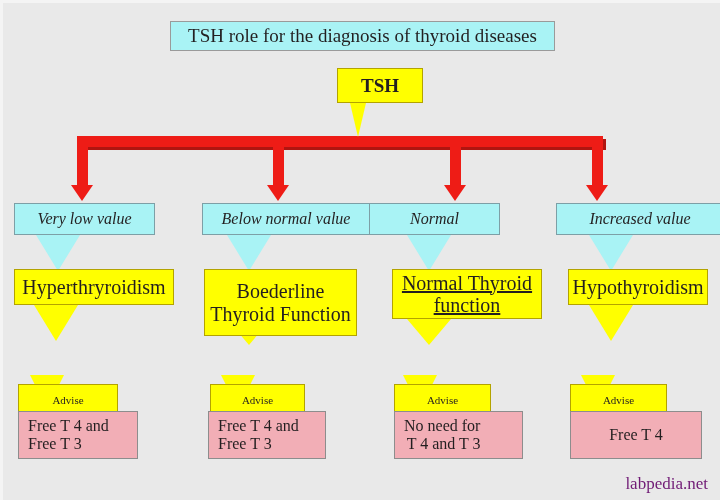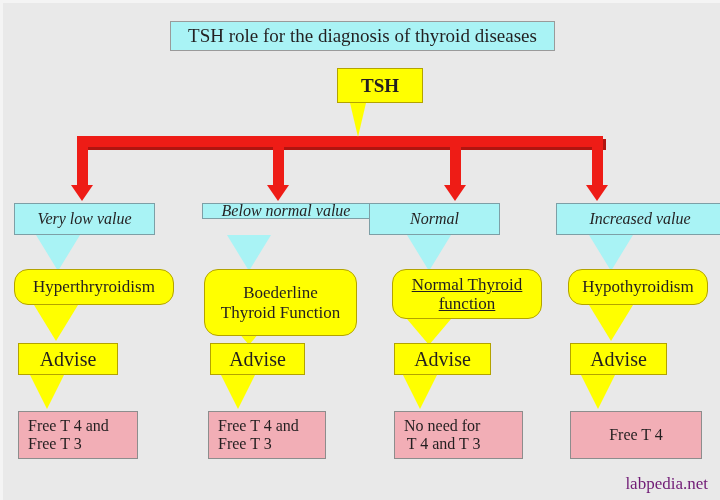--- a/index.html
+++ b/index.html
@@ -70,22 +70,22 @@
     position:absolute;
     right:12px;bottom:6px;
     font-size:17px;
     color:#701a75;
     font-family:"Liberation Serif", serif;
     z-index:5;
   }
 
   .t1{font-size:19px;}
   .t2{font-size:16px;}
-  .t3{font-size:17px;border-radius:14px;}
-  .t4{font-size:20px;}
+  .t3{font-size:20px;}
+  .t4{font-size:11px;margin-top:41px;}
   .t5{font-size:16px;}
 </style>
 </head>
 <body>
 
 <div id="canvas">
 
   <div class="box title-box t1" style="left:167px;top:18px;width:385px;height:30px;">TSH role for the diagnosis of thyroid diseases</div>
 
   <div class="box yellow t1" style="left:334px;top:65px;width:86px;height:35px;font-weight:bold;">TSH</div>
@@ -110,21 +110,21 @@
   <div class="tail" style="left:33px;top:232px;border-left:22px solid transparent;border-right:22px solid transparent;border-top:36px solid #a9f3f5;"></div>
 
   <div class="box yellow t3" style="left:11px;top:266px;width:160px;height:36px;">Hyperthryroidism</div>
   <div class="tail" style="left:31px;top:302px;border-left:22px solid transparent;border-right:22px solid transparent;border-top:36px solid #ffff00;"></div>
 
   <div class="box yellow t4" style="left:15px;top:340px;width:100px;height:32px;">Advise</div>
   <div class="tail" style="left:27px;top:372px;border-left:17px solid transparent;border-right:17px solid transparent;border-top:34px solid #ffff00;"></div>
 
   <div class="box pink t5" style="left:15px;top:408px;width:120px;height:48px;justify-content:flex-start;padding-left:9px;text-align:left;">Free T 4 and<br>Free T 3</div>
 
-  <div class="box cyan t2" style="left:199px;top:200px;width:168px;height:16px;">Below normal value</div>
+  <div class="box cyan t2" style="left:199px;top:200px;width:168px;height:32px;">Below normal value</div>
   <div class="tail" style="left:224px;top:232px;border-left:22px solid transparent;border-right:22px solid transparent;border-top:36px solid #a9f3f5;"></div>
 
   <div class="box yellow t3" style="left:201px;top:266px;width:153px;height:67px;">Boederline<br>Thyroid Function</div>
   <div class="tail" style="left:224px;top:316px;border-left:22px solid transparent;border-right:22px solid transparent;border-top:26px solid #ffff00;"></div>
 
   <div class="box yellow t4" style="left:207px;top:340px;width:95px;height:32px;">Advise</div>
   <div class="tail" style="left:218px;top:372px;border-left:17px solid transparent;border-right:17px solid transparent;border-top:34px solid #ffff00;"></div>
 
   <div class="box pink t5" style="left:205px;top:408px;width:118px;height:48px;justify-content:flex-start;padding-left:9px;text-align:left;">Free T 4 and<br>Free T 3</div>
 

